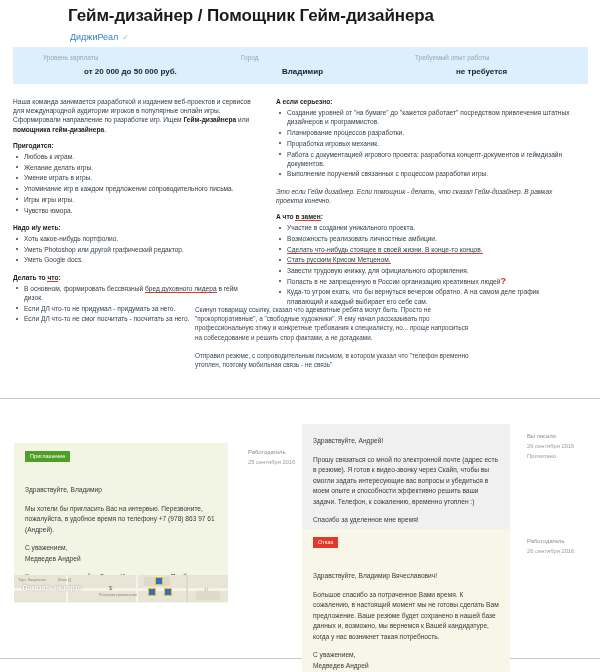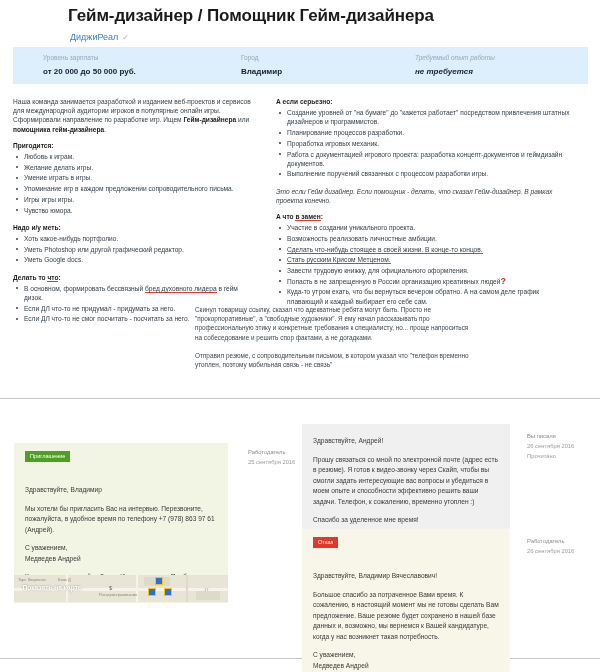--- a/index.html
+++ b/index.html
@@ -26,24 +26,24 @@
   }
   .vac-check{
     display:inline-block;margin-left:4px;color:#9fb9c9;font-size:8px;
   }
   .infobar{
     position:absolute;left:13px;top:47px;width:575px;height:37px;
     background:#ddeefc;
   }
   .infocell{position:absolute;top:6px;}
   .infocell .lbl{font-size:6.5px;color:#9aa7b2;line-height:10px;}
-  .infocell .val{font-size:8px;color:#16212b;font-weight:bold;line-height:12px;margin-top:3px;}
+  .infocell .val{font-size:8px;color:#16212b;font-weight:bold;line-height:12px;margin-top:3px;margin-left:41px;}
   .ic1{left:30px;}
   .ic2{left:228px;}
-  .ic3{left:402px;font-style:italic;}
+  .ic3{left:402px;}
 
   
   .col{position:absolute;font-size:6.6px;line-height:9.2px;color:#35414b;}
   .colL{left:13px;top:97px;width:240px;}
   .colR{left:276px;top:97px;width:300px;}
   .col p{margin:0 0 7px 0;}
   .col .hd{font-weight:bold;color:#1c1c1c;margin:0 0 2px 0;}
   .col ul{margin:0 0 8px 0;padding-left:11px;list-style:none;}
   .col li{position:relative;margin:0 0 1.5px 0;}
   .col li:before{

